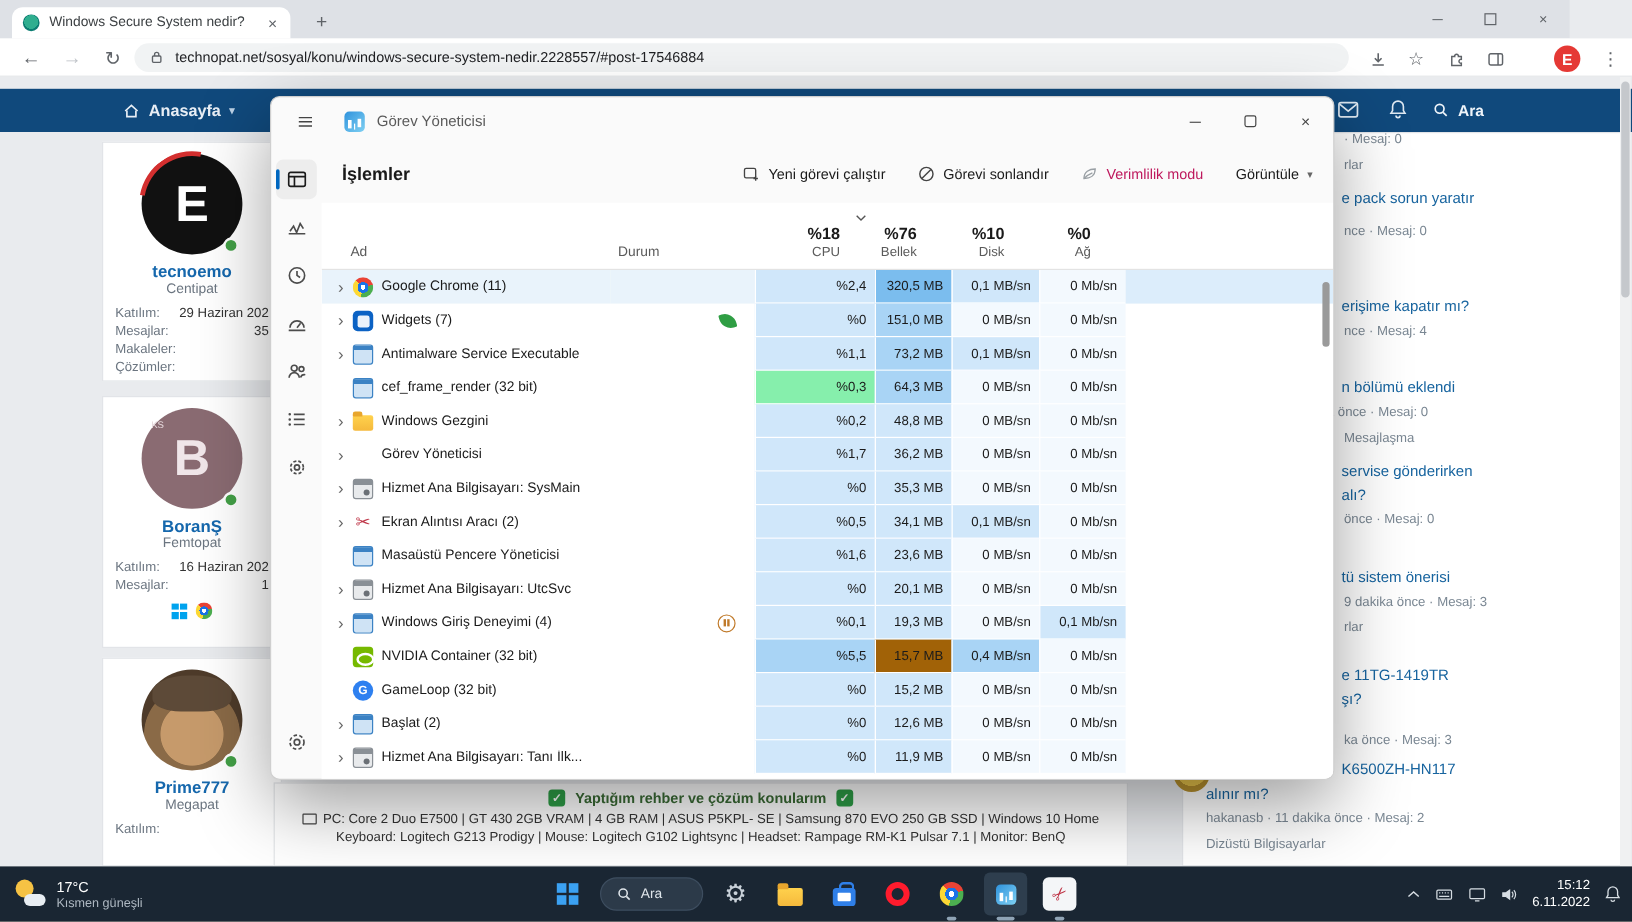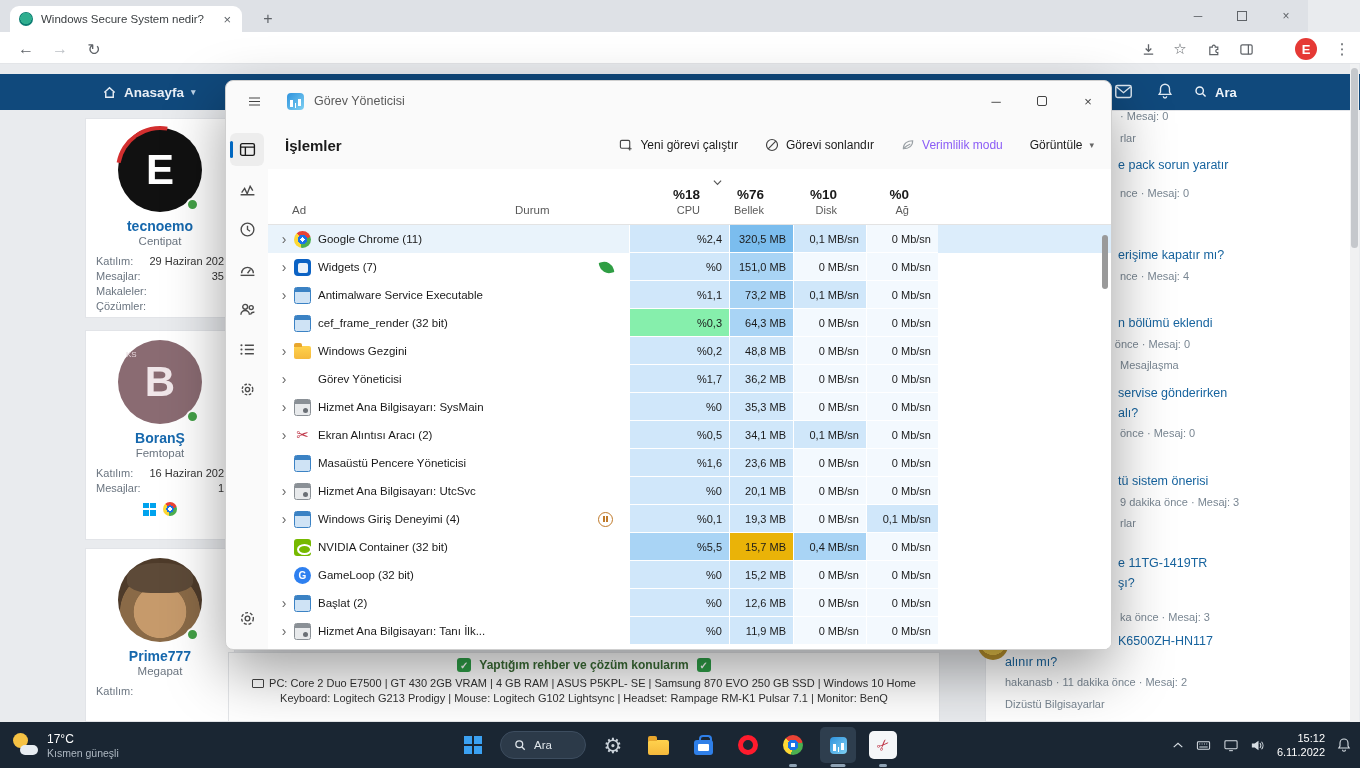--- a/index.html
+++ b/index.html
@@ -94,21 +94,21 @@
   .tm-rail{position:absolute;left:0;top:40px;bottom:0;width:42px;display:flex;flex-direction:column;align-items:center;gap:7px;padding:12px 0 14px;}
   .rail-item{width:34px;height:33px;border-radius:6px;display:flex;align-items:center;justify-content:center;color:#4c4c4c;position:relative;flex:0 0 auto;}
   .rail-item.sel{background:#ededed;color:#1a1a1a;}
   .rail-item.sel::before{content:"";position:absolute;left:0;top:8px;width:3px;height:17px;border-radius:2px;background:#0067c0;}
   .rail-spacer{flex:1;}
   .tm-main{position:absolute;left:42px;top:40px;right:0;bottom:0;background:#fafafa;}
   .tm-cmdbar{height:48px;display:flex;align-items:center;padding:0 17px;}
   .tm-page-title{font-size:15px;font-weight:bold;color:#1a1a1a;}
   .tmbtn{display:flex;align-items:center;gap:7px;font-size:12px;color:#1a1a1a;white-space:nowrap;}
   .tmbtn.first{margin-left:auto;} .tmbtn + .tmbtn{margin-left:27px;}
-  .tmbtn.disabled{color:#8b5cf6;}
+  .tmbtn.disabled{color:#be185d;}
   .tmbtn .chev{font-size:9px;color:#666;}
   .tm-table{position:absolute;left:0;top:48px;right:0;bottom:0;background:#fff;overflow:hidden;}
   .tm-thead{height:56px;border-bottom:1px solid #e3e3e3;display:flex;background:#fff;}
   .h-name{width:241px;display:flex;align-items:flex-end;padding:0 0 8px 24px;font-size:11.5px;color:#5a5a5a;}
   .h-status{width:120px;display:flex;align-items:flex-end;padding:0 0 8px 6px;font-size:11.5px;color:#5a5a5a;}
   .h-metric{display:flex;flex-direction:column;align-items:flex-end;justify-content:flex-end;padding:0 7px 8px 0;position:relative;}
   .h-total{font-size:13.5px;font-weight:bold;color:#1a1a1a;}
   .h-label{font-size:11px;color:#5a5a5a;margin-top:2px;}
   .h-cpu{width:78px;} .h-mem{width:64px;} .h-disk{width:73px;} .h-net{width:72px;}
   .sort-caret{position:absolute;left:6px;top:3px;color:#555;}
@@ -198,20 +198,27 @@
           <i></i>
         </span>
       <span>×</span>
     </div>
   </div>
 
   <div class="toolbar">
     <span class="nav-ic" style="left:14px">←</span>
     <span class="nav-ic" style="left:48px;color:#bdc1c6">→</span>
     <span class="nav-ic" style="left:82px">↻</span>
+    <div class="urlbar">
+      <svg width="14" height="14" viewBox="0 0 16 16">
+        <rect x="3.5" y="6.5" width="8" height="6" rx="1" fill="none" stroke="#5f6368" stroke-width="1.3"></rect>
+        <path d="M5.5 6.5V5a2 2 0 0 1 4 0v1.5" fill="none" stroke="#5f6368" stroke-width="1.3"></path>
+      </svg>
+      <span>technopat.net/sosyal/konu/windows-secure-system-nedir.2228557/#post-17546884</span>
+    </div>
     <span class="tb-right-ic" style="left:1136px">
       <svg width="15" height="15" viewBox="0 0 16 16" fill="none" stroke="#5f6368" stroke-width="1.4">
         <path d="M8 2.5v7M5 7l3 3 3-3M3 13h10"></path>
       </svg>
     </span>
     <span class="tb-right-ic" style="left:1168px">☆</span>
     <span class="tb-right-ic" style="left:1202px">
       <svg width="15" height="15" viewBox="0 0 16 16" fill="none" stroke="#5f6368" stroke-width="1.3">
         <path d="M3 5.5h2.6a1.7 1.7 0 1 1 3.3 0H11.5V8a1.7 1.7 0 1 0 0 3.3v2.2H3z"></path>
       </svg>
@@ -653,21 +660,21 @@
               <div class="c-fill"></div>
             </div>
             <div class="tm-row">
               <div class="c-name">
                 <span class="expander"></span>
                 <span class="picon picon-nvidia"></span>
                 <span class="pname">NVIDIA Container (32 bit)</span>
               </div>
               <div class="c-status"></div>
               <div class="c-metric c-cpu" style="background: rgb(169, 212, 245);">%5,5</div>
-              <div class="c-metric c-mem" style="background: #eab308;">15,7 MB</div>
+              <div class="c-metric c-mem" style="background: #a16207;">15,7 MB</div>
               <div class="c-metric c-disk" style="background: rgb(169, 212, 245);">0,4 MB/sn</div>
               <div class="c-metric c-net" style="background: rgb(243, 249, 254);">0 Mb/sn</div>
               <div class="c-fill"></div>
             </div>
             <div class="tm-row">
               <div class="c-name">
                 <span class="expander"></span>
                 <span class="picon picon-gameloop"></span>
                 <span class="pname">GameLoop (32 bit)</span>
               </div>

